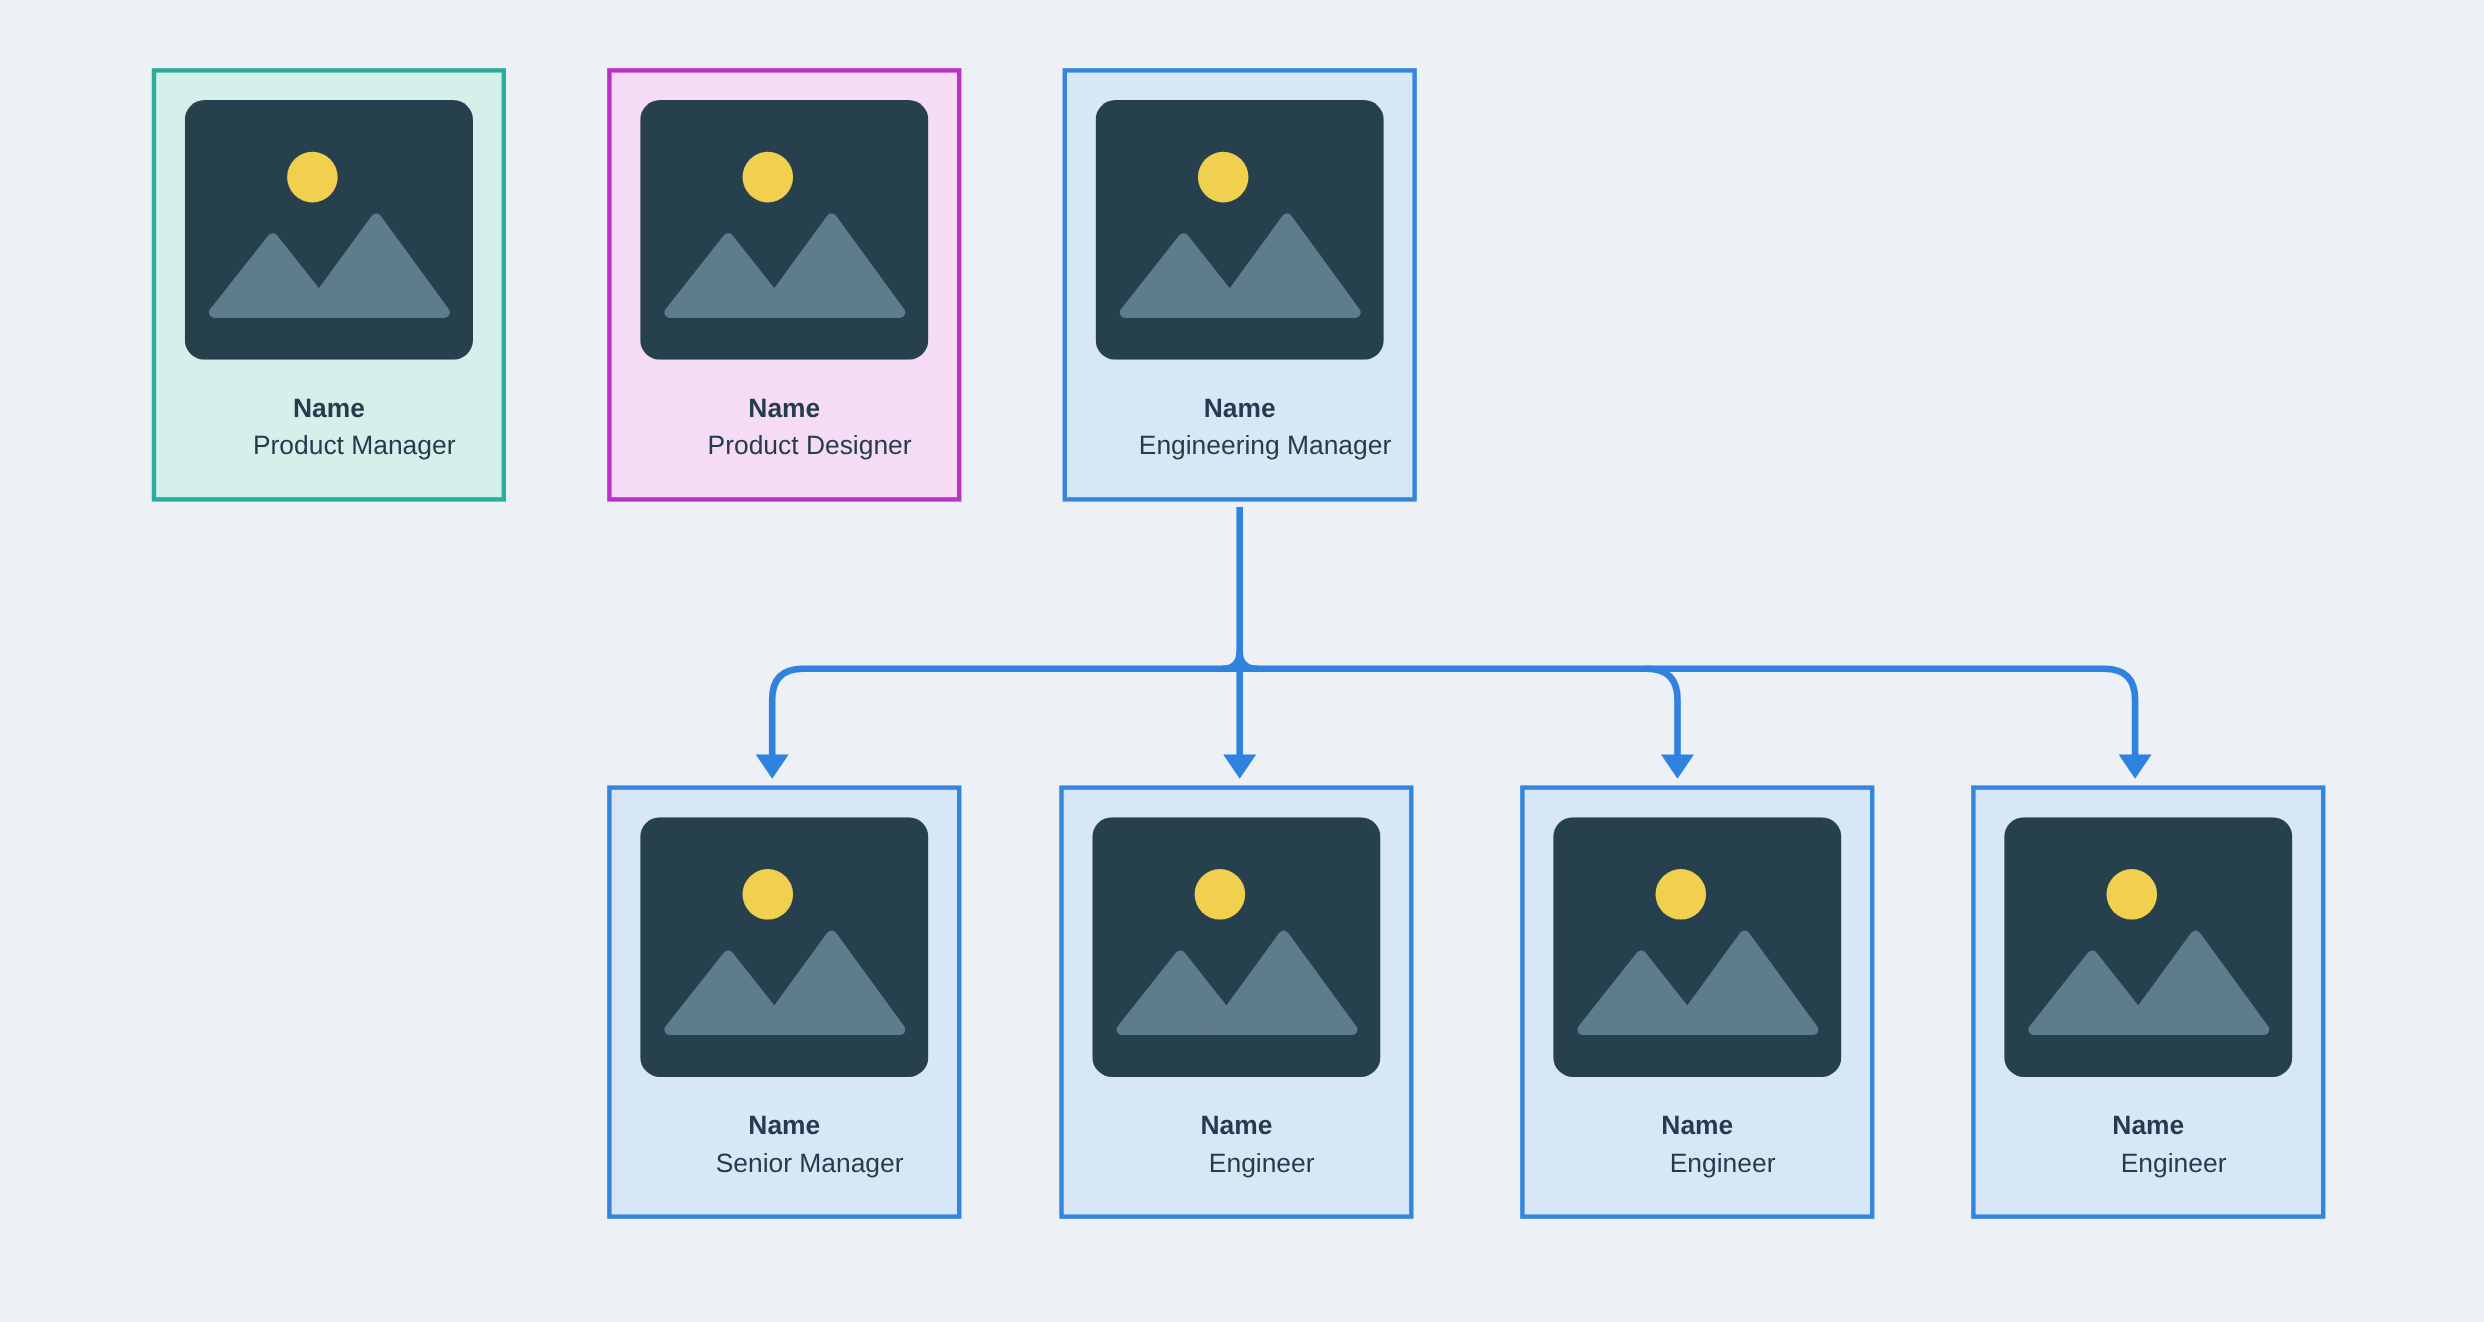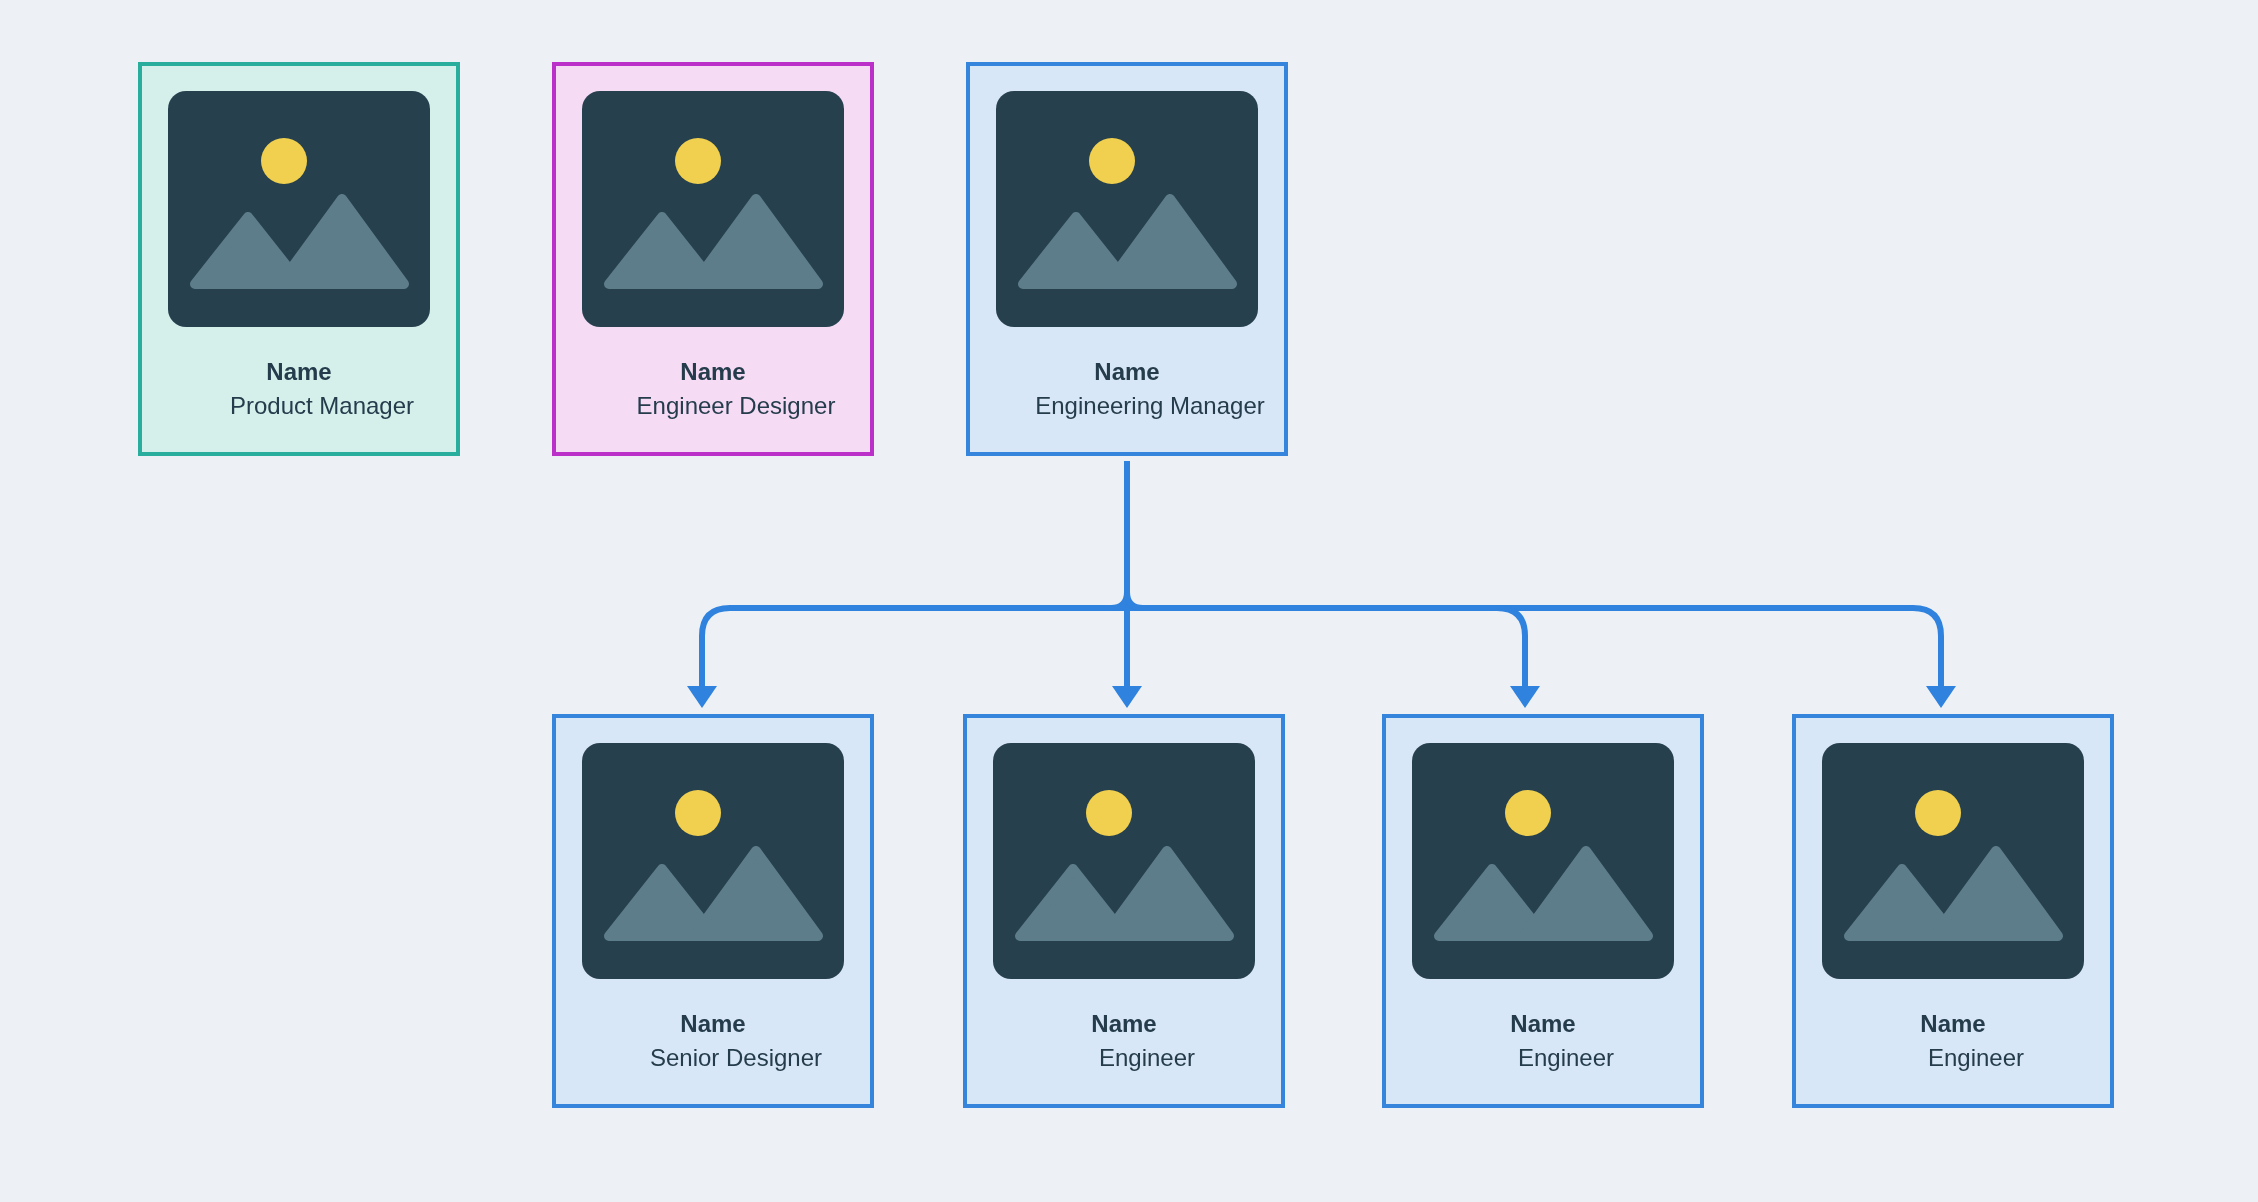--- a/index.html
+++ b/index.html
@@ -93,41 +93,41 @@
     <div class="card-role">Product Manager</div>
   </div>
       <div class="card" style="left: 552px; top: 62px; border-color: rgb(186, 48, 201); background: rgb(245, 219, 244);">
     <svg class="thumb" viewBox="0 0 262 236" aria-hidden="true">
       <rect x="0" y="0" width="262" height="236" rx="18" fill="var(--icon-bg)"></rect>
       <circle cx="116" cy="70" r="23" fill="var(--icon-sun)"></circle>
       <path class="ph-mtn" d="M27 193 L80 126 L133 193 Z" fill="var(--icon-mountain)" stroke="var(--icon-mountain)"></path>
       <path class="ph-mtn" d="M112 193 L174 108 L236 193 Z" fill="var(--icon-mountain)" stroke="var(--icon-mountain)"></path>
     </svg>
     <div class="card-name">Name</div>
-    <div class="card-role">Engineer Designer</div>
+    <div class="card-role">Product Designer</div>
   </div>
       <div class="card" style="left: 966px; top: 62px; border-color: rgb(53, 133, 220); background: rgb(216, 231, 247);">
     <svg class="thumb" viewBox="0 0 262 236" aria-hidden="true">
       <rect x="0" y="0" width="262" height="236" rx="18" fill="var(--icon-bg)"></rect>
       <circle cx="116" cy="70" r="23" fill="var(--icon-sun)"></circle>
       <path class="ph-mtn" d="M27 193 L80 126 L133 193 Z" fill="var(--icon-mountain)" stroke="var(--icon-mountain)"></path>
       <path class="ph-mtn" d="M112 193 L174 108 L236 193 Z" fill="var(--icon-mountain)" stroke="var(--icon-mountain)"></path>
     </svg>
     <div class="card-name">Name</div>
     <div class="card-role">Engineering Manager</div>
   </div>
       <div class="card" style="left: 552px; top: 714px; border-color: rgb(53, 133, 220); background: rgb(216, 231, 247);">
     <svg class="thumb" viewBox="0 0 262 236" aria-hidden="true">
       <rect x="0" y="0" width="262" height="236" rx="18" fill="var(--icon-bg)"></rect>
       <circle cx="116" cy="70" r="23" fill="var(--icon-sun)"></circle>
       <path class="ph-mtn" d="M27 193 L80 126 L133 193 Z" fill="var(--icon-mountain)" stroke="var(--icon-mountain)"></path>
       <path class="ph-mtn" d="M112 193 L174 108 L236 193 Z" fill="var(--icon-mountain)" stroke="var(--icon-mountain)"></path>
     </svg>
     <div class="card-name">Name</div>
-    <div class="card-role">Senior Designer</div>
+    <div class="card-role">Senior Manager</div>
   </div>
       <div class="card" style="left: 963px; top: 714px; border-color: rgb(53, 133, 220); background: rgb(216, 231, 247);">
     <svg class="thumb" viewBox="0 0 262 236" aria-hidden="true">
       <rect x="0" y="0" width="262" height="236" rx="18" fill="var(--icon-bg)"></rect>
       <circle cx="116" cy="70" r="23" fill="var(--icon-sun)"></circle>
       <path class="ph-mtn" d="M27 193 L80 126 L133 193 Z" fill="var(--icon-mountain)" stroke="var(--icon-mountain)"></path>
       <path class="ph-mtn" d="M112 193 L174 108 L236 193 Z" fill="var(--icon-mountain)" stroke="var(--icon-mountain)"></path>
     </svg>
     <div class="card-name">Name</div>
     <div class="card-role">Engineer</div>

